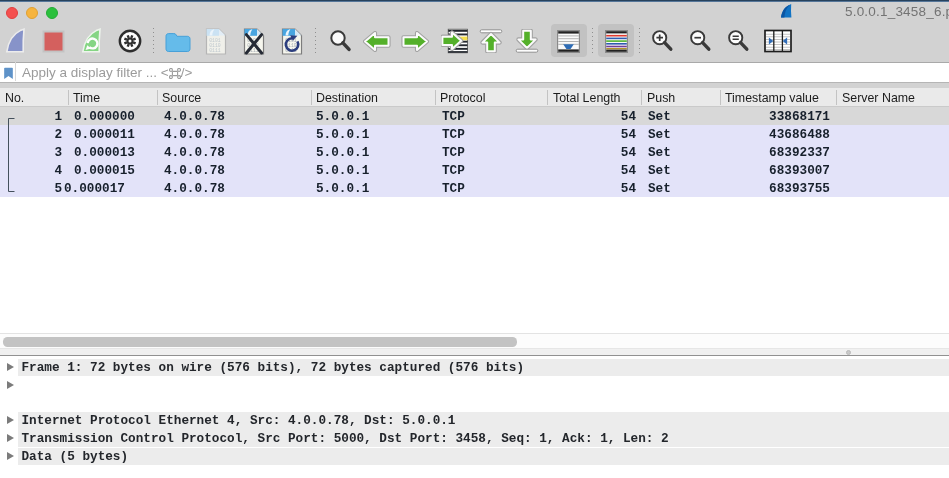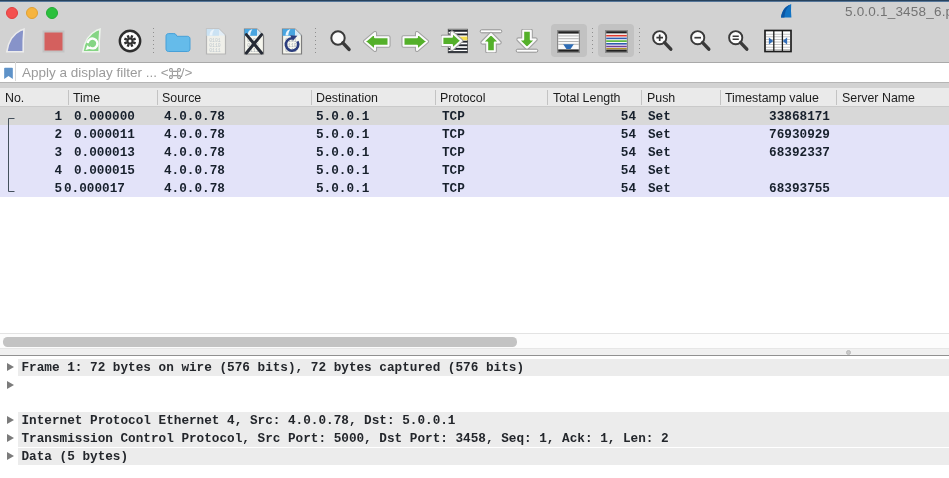--- a/index.html
+++ b/index.html
@@ -298,40 +298,41 @@
         <span class="c r" style="left:700px;width:130px">33868171</span>
       </div>
       <div class="prow lav" style="top:18px">
         <span class="c r" style="left:0;width:62px">2</span>
         <span class="c" style="left:74px">0.000011</span>
         <span class="c" style="left:164px">4.0.0.78</span>
         <span class="c" style="left:316px">5.0.0.1</span>
         <span class="c" style="left:442px">TCP</span>
         <span class="c r" style="left:500px;width:136px">54</span>
         <span class="c" style="left:648px">Set</span>
-        <span class="c r" style="left:700px;width:130px">76930929</span>
+        <span class="c r" style="left:700px;width:130px">43686488</span>
       </div>
       <div class="prow lav" style="top:36px">
         <span class="c r" style="left:0;width:62px">3</span>
         <span class="c" style="left:74px">0.000013</span>
         <span class="c" style="left:164px">4.0.0.78</span>
         <span class="c" style="left:316px">5.0.0.1</span>
         <span class="c" style="left:442px">TCP</span>
         <span class="c r" style="left:500px;width:136px">54</span>
         <span class="c" style="left:648px">Set</span>
         <span class="c r" style="left:700px;width:130px">68392337</span>
       </div>
       <div class="prow lav" style="top:54px">
         <span class="c r" style="left:0;width:62px">4</span>
         <span class="c" style="left:74px">0.000015</span>
         <span class="c" style="left:164px">4.0.0.78</span>
         <span class="c" style="left:316px">5.0.0.1</span>
         <span class="c" style="left:442px">TCP</span>
         <span class="c r" style="left:500px;width:136px">54</span>
         <span class="c" style="left:648px">Set</span>
+        <span class="c r" style="left:700px;width:130px">68393007</span>
       </div>
       <div class="prow lav" style="top:72px">
         <span class="c r" style="left:0;width:62px">5</span>
         <span class="c" style="left:64px">0.000017</span>
         <span class="c" style="left:164px">4.0.0.78</span>
         <span class="c" style="left:316px">5.0.0.1</span>
         <span class="c" style="left:442px">TCP</span>
         <span class="c r" style="left:500px;width:136px">54</span>
         <span class="c" style="left:648px">Set</span>
         <span class="c r" style="left:700px;width:130px">68393755</span>

